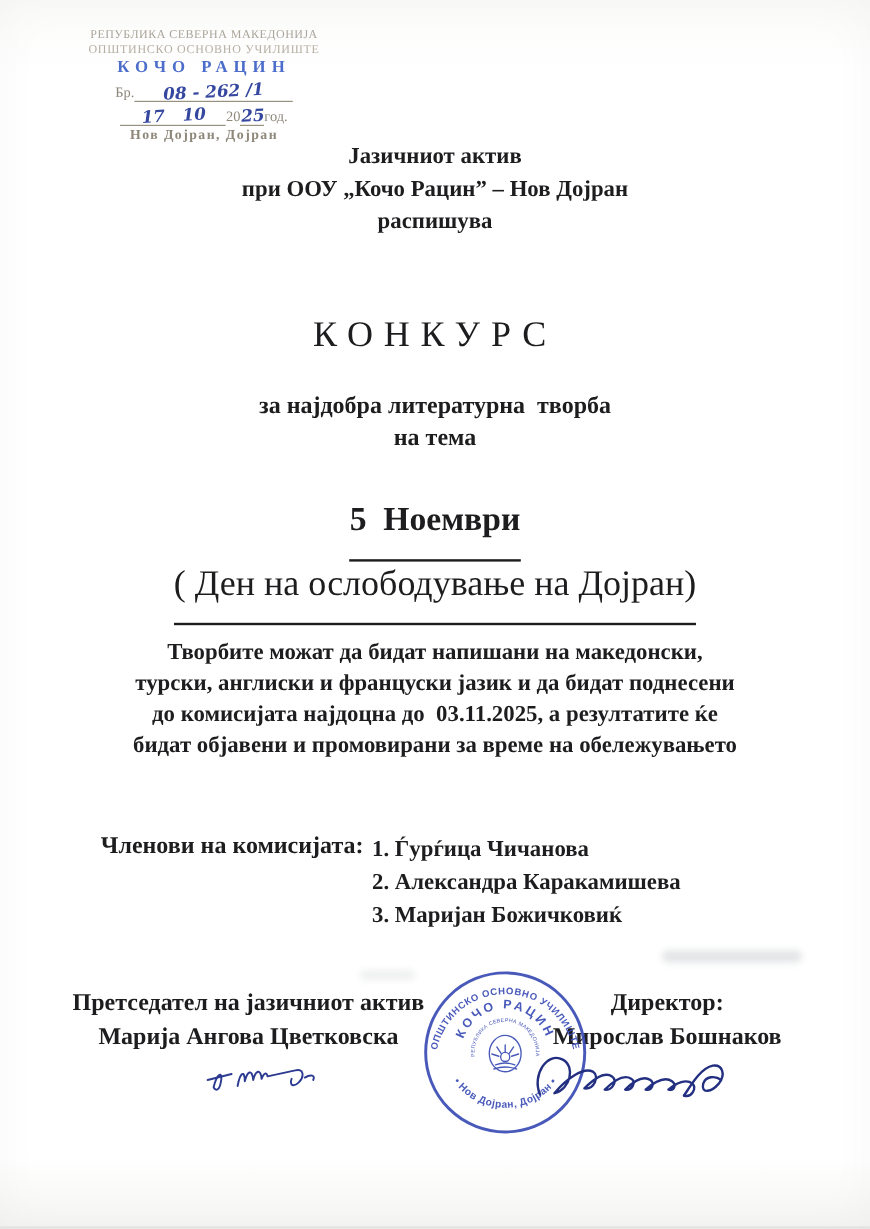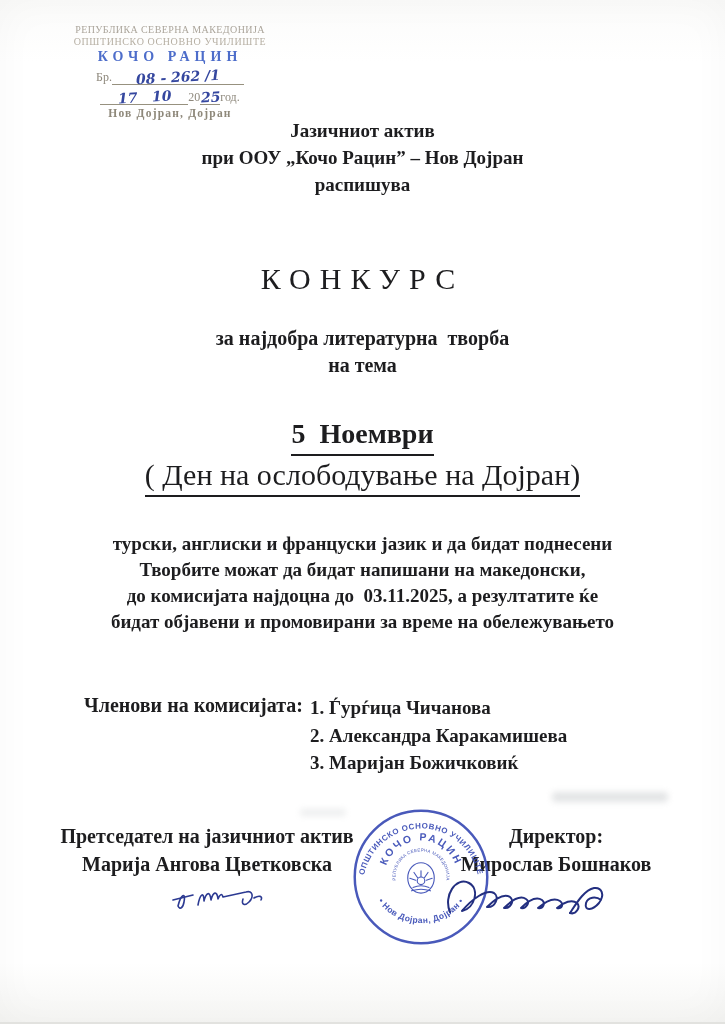--- a/index.html
+++ b/index.html
@@ -38,21 +38,21 @@
   .intro{top:117px;left:0;width:725px;font-size:19px;font-weight:bold;line-height:27px;}
 
   
   .title{top:262px;left:0;width:725px;font-size:30px;letter-spacing:9px;font-weight:normal;}
 
   .subtitle{top:325px;left:0;width:725px;font-size:20px;font-weight:bold;line-height:27px;}
 
   .theme{top:415px;left:0;width:725px;line-height:37px;}
   .theme-1{font-size:28px;font-weight:bold;}
   .theme-2{font-size:30px;font-weight:normal;text-align:center;}
-  .uline{display:inline-block;border-bottom:2.2px solid #1d1d1f;padding-bottom:2px;}
+  .uline{display:inline-block;border-bottom:2.2px solid #1d1d1f;padding-bottom:14px;}
 
   .bodytext{top:531px;left:0;width:725px;font-size:19px;font-weight:bold;line-height:26px;}
 
   .commission-label{top:694px;left:84px;font-size:20px;font-weight:bold;}
   .commission-list{top:694px;left:310px;font-size:19px;font-weight:bold;line-height:27.5px;}
 
   .signoff-left{top:822px;left:52px;width:310px;font-size:20px;font-weight:bold;line-height:28px;}
   .signoff-right{top:822px;left:442px;width:228px;font-size:20px;font-weight:bold;line-height:28px;}
 
   .smudge{background:#9aa0a4;opacity:.28;filter:blur(3px);border-radius:4px;}
@@ -100,22 +100,22 @@
     <div class="keep">за најдобра литературна  творба</div>
     <div>на тема</div>
   </div>
 
   <div class="abs theme center">
     <div class="theme-1"><span class="uline keep">5  Ноември</span></div>
     <div class="theme-2"><span class="uline">( Ден на ослободување на Дојран)</span></div>
   </div>
 
   <div class="abs bodytext center">
+    <div class="keep">Творбите можат да бидат напишани на македонски,</div>
     <div class="keep">турски, англиски и француски јазик и да бидат поднесени</div>
-    <div class="keep">Творбите можат да бидат напишани на македонски,</div>
     <div class="keep">до комисијата најдоцна до  03.11.2025, а резултатите ќе</div>
     <div class="keep">бидат објавени и промовирани за време на обележувањето</div>
   </div>
 
   <div class="abs commission-label">Членови на комисијата:</div>
   <div class="abs commission-list">
     <div>1. Ѓурѓица Чичанова</div>
     <div>2. Александра Каракамишева</div>
     <div>3. Маријан Божичковиќ</div>
   </div>

